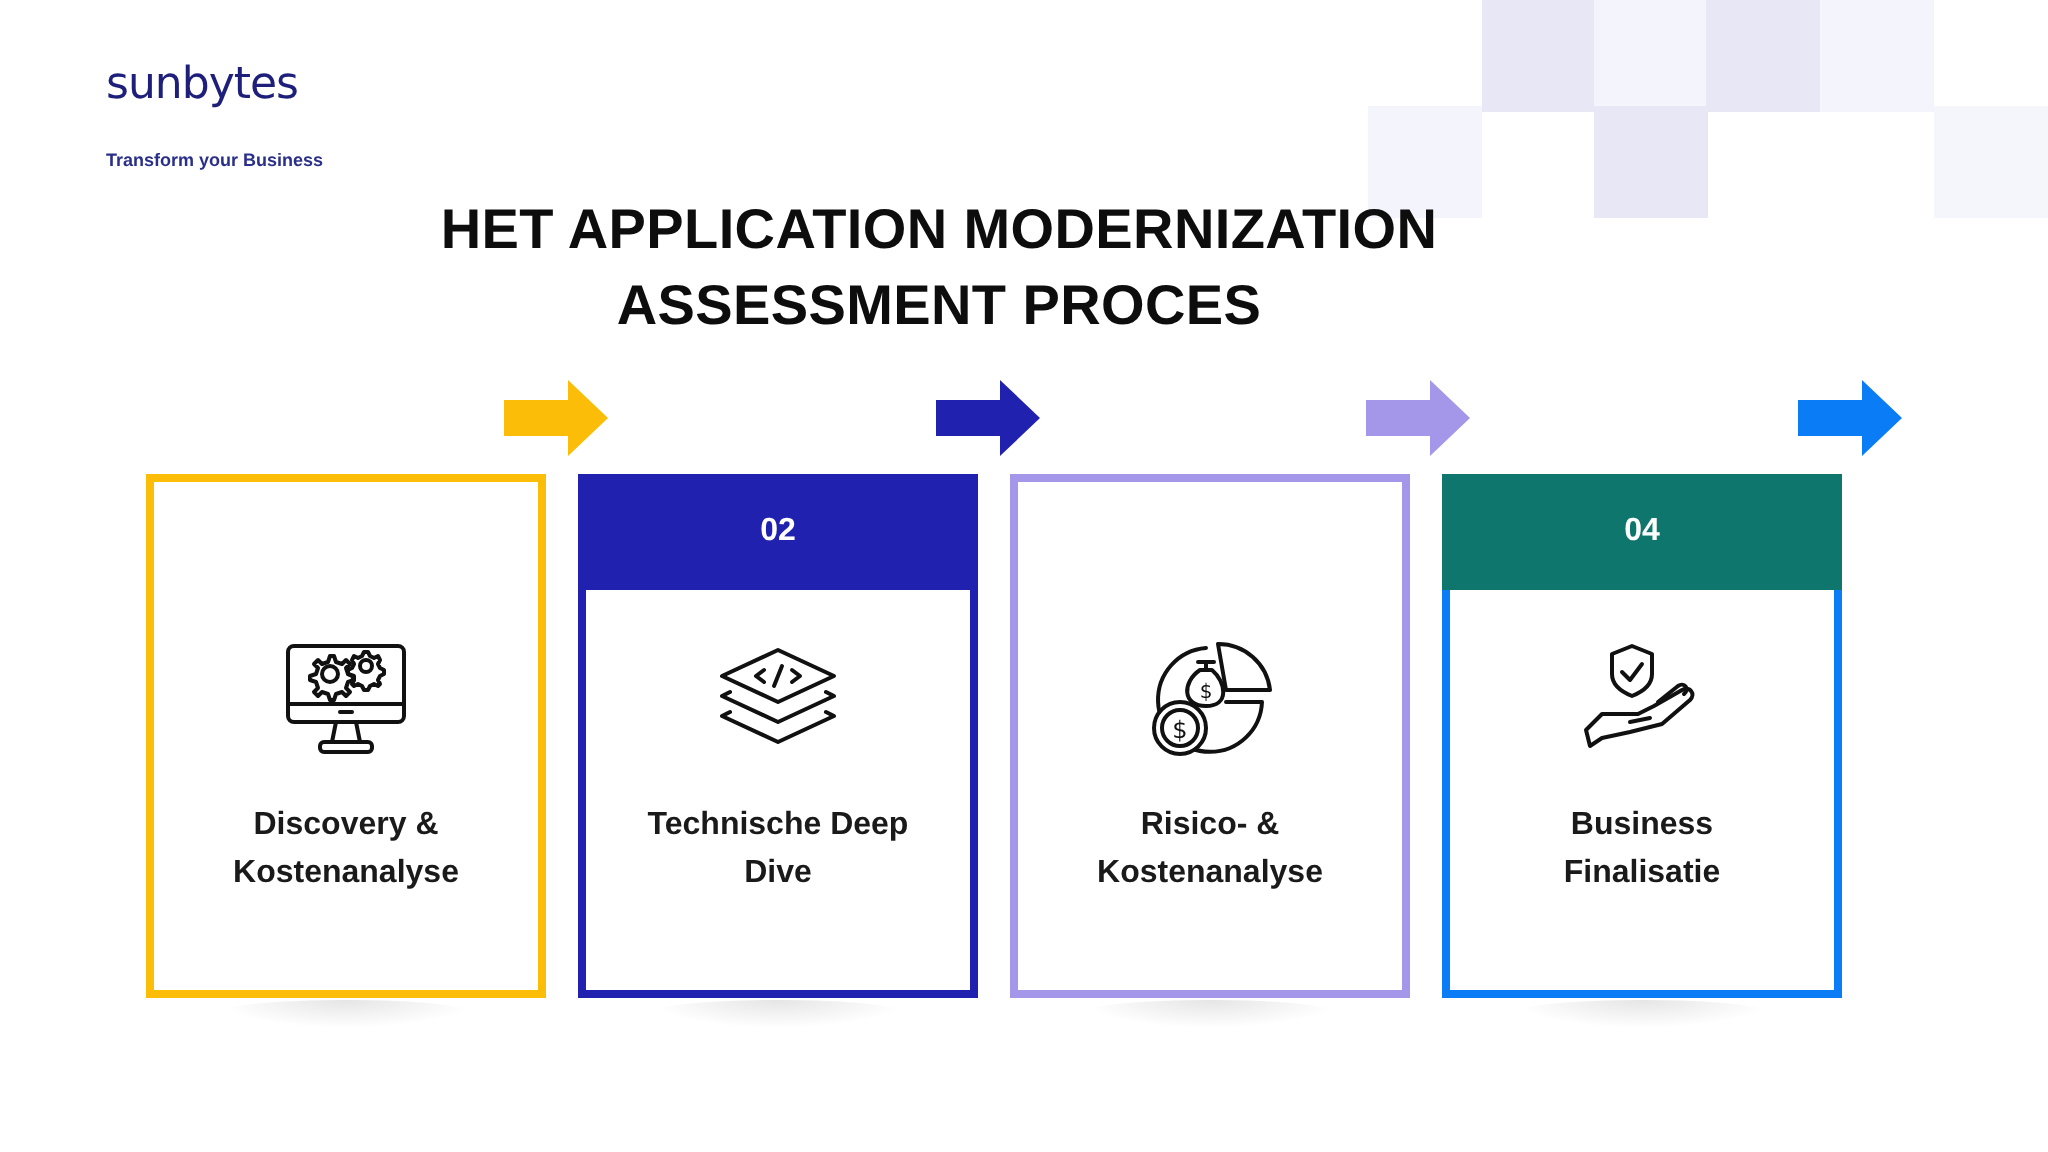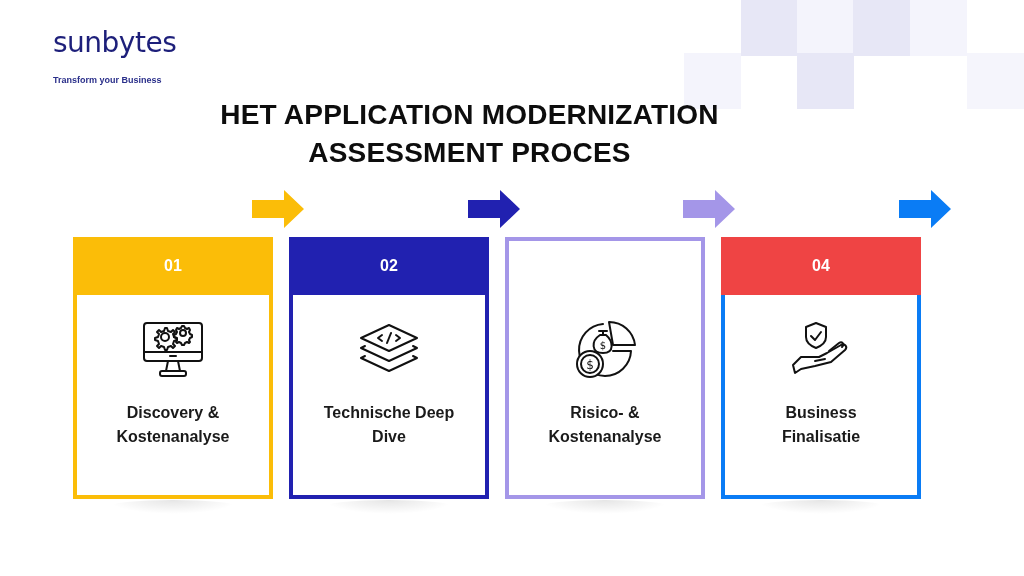--- a/index.html
+++ b/index.html
@@ -2,21 +2,21 @@
 <html><head>
 <meta charset="utf-8">
 <style>
   * { box-sizing: border-box; margin: 0; padding: 0; }
   html, body { width: 1024px; height: 576px; overflow: hidden; background: #ffffff; }
   body { position: relative; font-family: "Liberation Sans", "DejaVu Sans", sans-serif; color: #111; }
 
   .bg-square { position: absolute; width: 57px; height: 56px; }
 
   .logo { position: absolute; left: 53px; top: 28px; }
-  .logo-word { font-family: "DejaVu Sans", sans-serif; font-size: 28px; font-weight: 400; color: #1d1f7a; letter-spacing: -0.5px; line-height: 30px; }
+  .logo-word { font-family: "DejaVu Sans", sans-serif; font-size: 22px; font-weight: 400; color: #1d1f7a; letter-spacing: -0.5px; line-height: 30px; }
   .logo-tag { font-family: "Liberation Sans", sans-serif; font-size: 9px; font-weight: 700; color: #2a2f8a; margin-top: 17px; }
 
   .title { position: absolute; left: 0; width: 939px; top: 96px; text-align: center; font-family: "Liberation Sans", sans-serif; font-weight: 700; font-size: 28px; line-height: 38px; color: #0d0d0d; letter-spacing: 0.2px; }
 
   .arrow { position: absolute; top: 190px; width: 52px; height: 38px; }
 
   .card { position: absolute; top: 237px; width: 200px; height: 262px; border: 4px solid; background: #fff; }
   .card-header { position: absolute; left: -4px; top: -4px; width: 200px; height: 58px; display: flex; align-items: center; justify-content: center; color: #fff; font-family: "Liberation Sans", sans-serif; font-weight: 700; font-size: 16px; }
   .card-icon { position: absolute; left: 50%; top: 78px; transform: translateX(-50%); width: 64px; height: 64px; }
   .card-label { position: absolute; left: 0; right: 0; top: 160px; text-align: center; font-family: "Liberation Sans", sans-serif; font-weight: 700; font-size: 16px; line-height: 24px; color: #1a1a1a; }
@@ -57,21 +57,20 @@
 <svg class="arrow" style="left:899px" viewBox="0 0 52 38">
     <polygon points="0,10 32,10 32,0 52,19 32,38 32,28 0,28" fill="#0a7cf5"></polygon>
   </svg>
 
 <div class="card-shadow" style="left:108px"></div>
 <div class="card-shadow" style="left:324px"></div>
 <div class="card-shadow" style="left:540px"></div>
 <div class="card-shadow" style="left:756px"></div>
 
 <div class="card" style="left:73px;border-color:#fbbd08">
-  <div class="card-header" style="background:#fbbd08">01</div>
   <svg class="card-icon" viewBox="0 0 64 64" fill="none" stroke="#111" stroke-width="2" stroke-linejoin="round" stroke-linecap="round">
     <rect x="3" y="4" width="58" height="38" rx="3"></rect>
     <line x1="3" y1="33" x2="61" y2="33"></line>
     <line x1="29" y1="37" x2="35" y2="37"></line>
     <path d="M27 42 L25 52 M37 42 L39 52"></path>
     <rect x="19" y="52" width="26" height="5" rx="2"></rect>
     <circle cx="24" cy="18" r="4"></circle>
     <path d="M24 9 l2 0 l1 3 l3 1 l2-2 l2 2 l-2 2 l1 3 l3 1 l0 2 l-3 1 l-1 3 l2 2 l-2 2 l-2-2 l-3 1 l-1 3 l-2 0 l-1-3 l-3-1 l-2 2 l-2-2 l2-2 l-1-3 l-3-1 l0-2 l3-1 l1-3 l-2-2 l2-2 l2 2 l3-1 z"></path>
     <circle cx="42" cy="14" r="3"></circle>
     <path d="M41 7 l2 0 l1 2 l2 1 l2-1 l1 2 l-1 2 l1 2 l2 1 l0 2 l-2 1 l-1 2 l1 2 l-1 1 l-2-1 l-2 1 l-1 2 l-2 0 l-1-2 l-2-1 l-2 1 l-1-1 l1-2 l-1-2 l-2-1 l0-2 l2-1 l1-2 l-1-2 l1-2 l2 1 l2-1 z"></path>
@@ -109,21 +108,21 @@
     <circle cx="17" cy="45" r="9"></circle>
     <text x="17" y="50" font-size="12" font-family="DejaVu Sans, sans-serif" fill="#111" stroke="none" text-anchor="middle">$</text>
   </svg>
   <div class="card-label">
     <div>Risico- &amp;</div>
     <div>Kostenanalyse</div>
   </div>
 </div>
 
 <div class="card" style="left:721px;border-color:#0a7cf5">
-  <div class="card-header" style="background:#ef4444">04</div>
+  <div class="card-header" style="background:#0f766e">04</div>
   <svg class="card-icon" viewBox="0 0 64 64" fill="none" stroke="#111" stroke-width="2" stroke-linejoin="round" stroke-linecap="round">
     <path d="M27 4 L37 8 L37 18 C37 24 32 27 27 29 C22 27 17 24 17 18 L17 8 Z"></path>
     <path d="M22 17 L26 21 L32 13"></path>
     <path d="M4 46 L12 38 L30 38 L38 34 L52 26 C56 24 59 28 56 31 L42 43 L26 47 L12 50 L6 54 Z"></path>
     <path d="M26 42 L36 40"></path>
     <path d="M40 32 L50 24 C53 22 56 25 53 28"></path>
   </svg>
   <div class="card-label">
     <div>Business</div>
     <div>Finalisatie</div>

